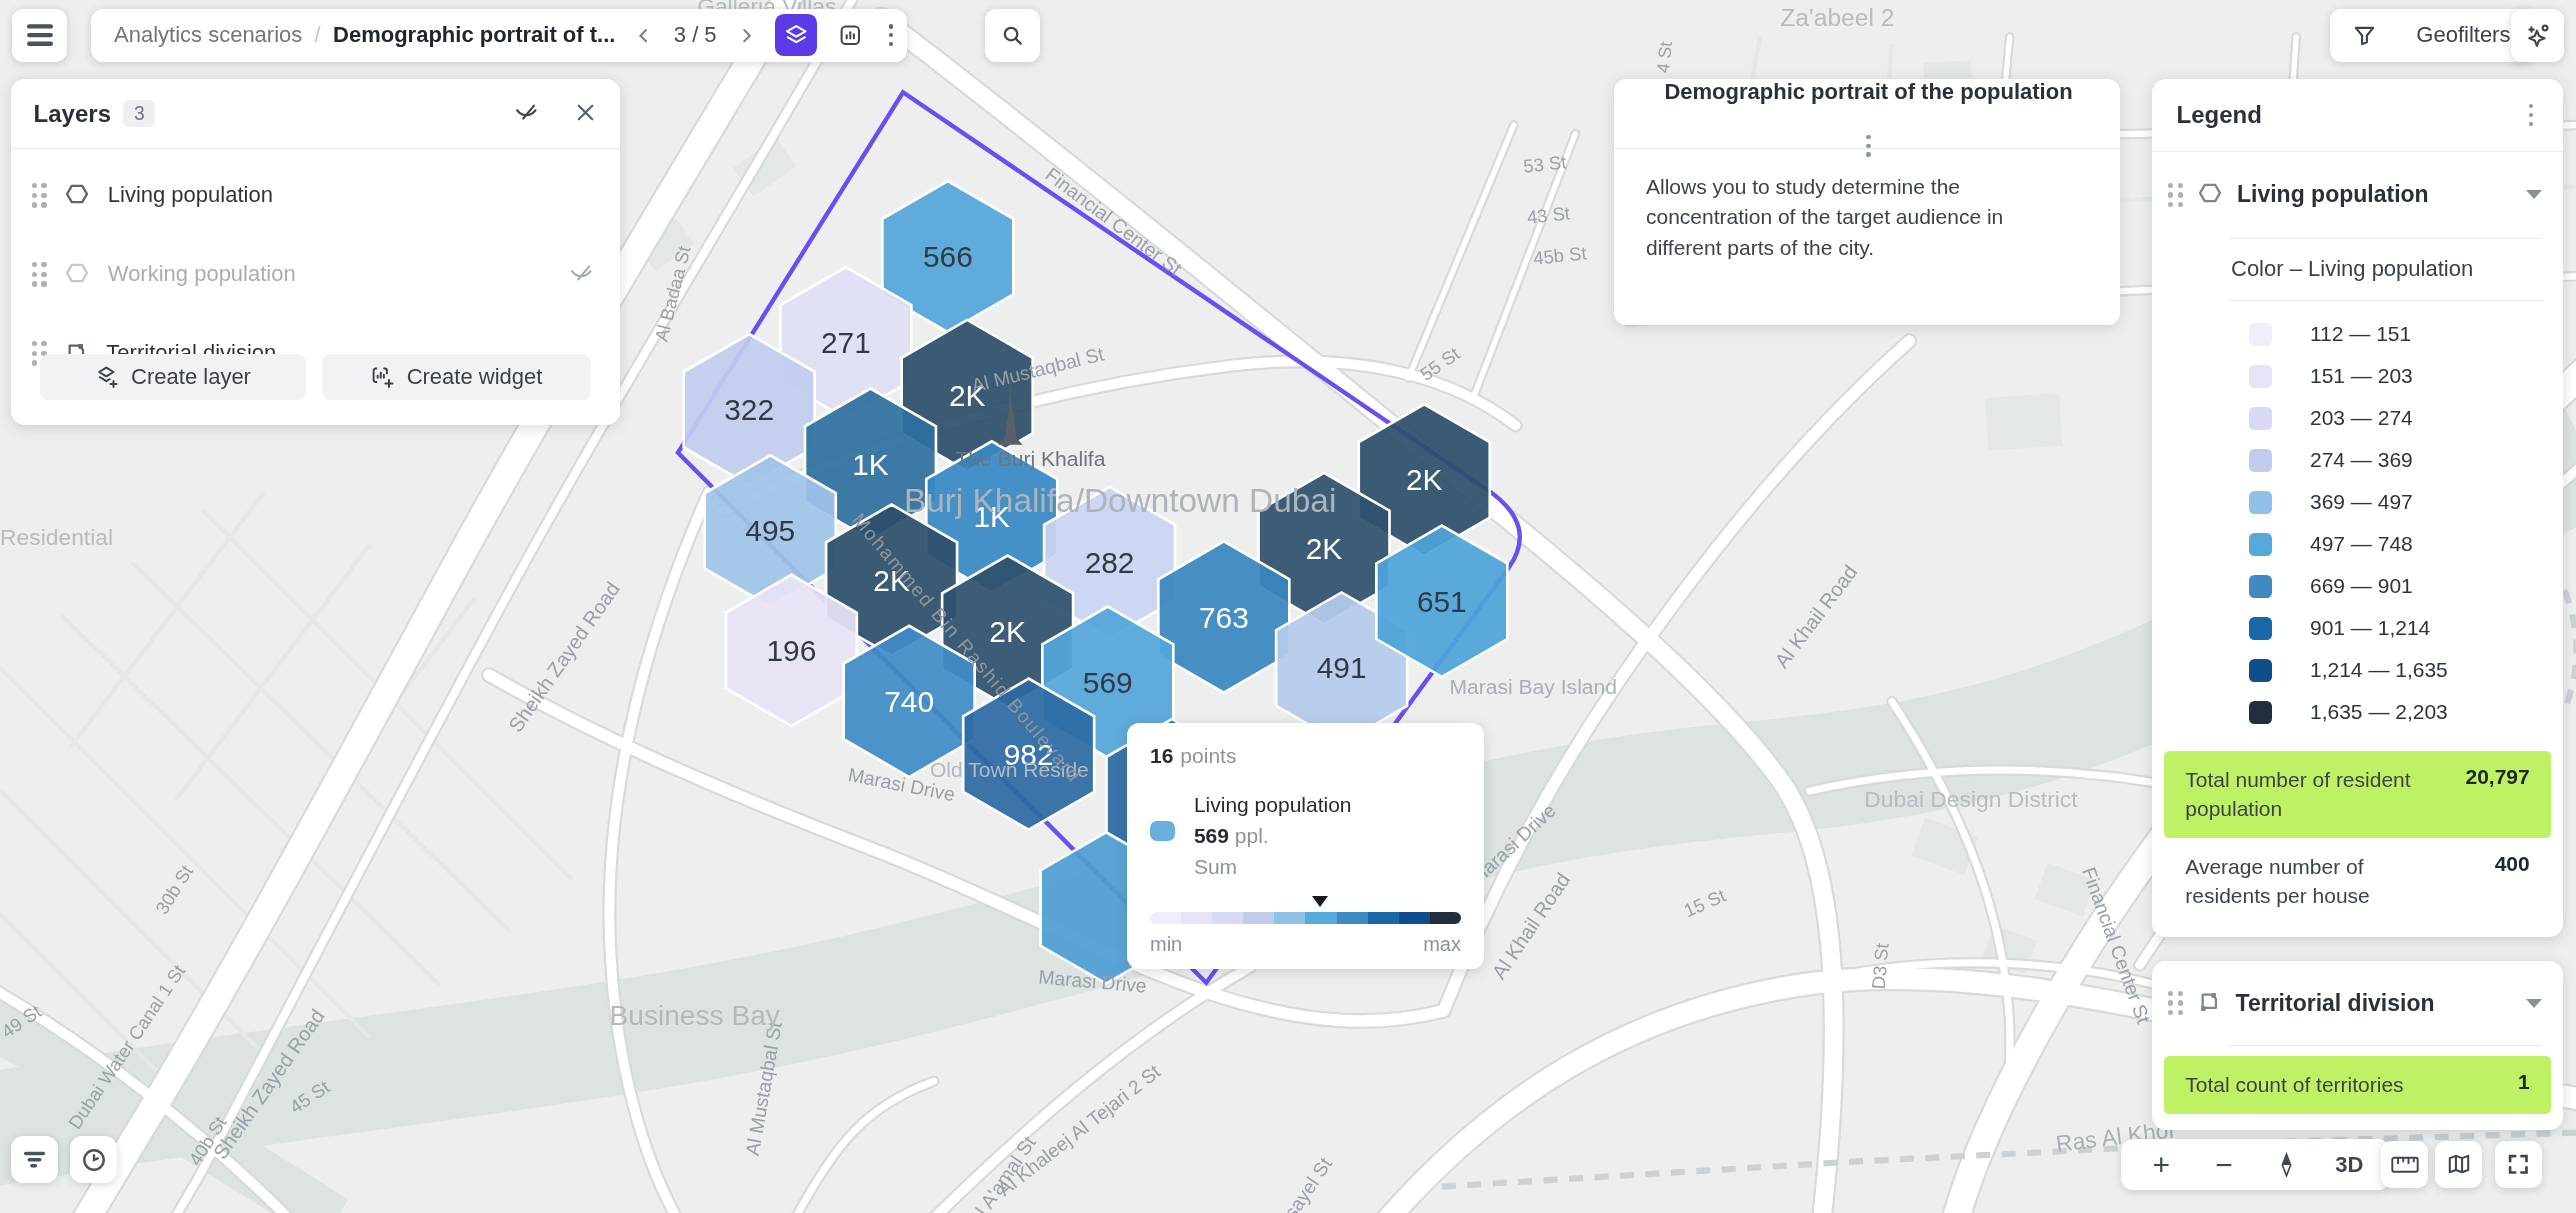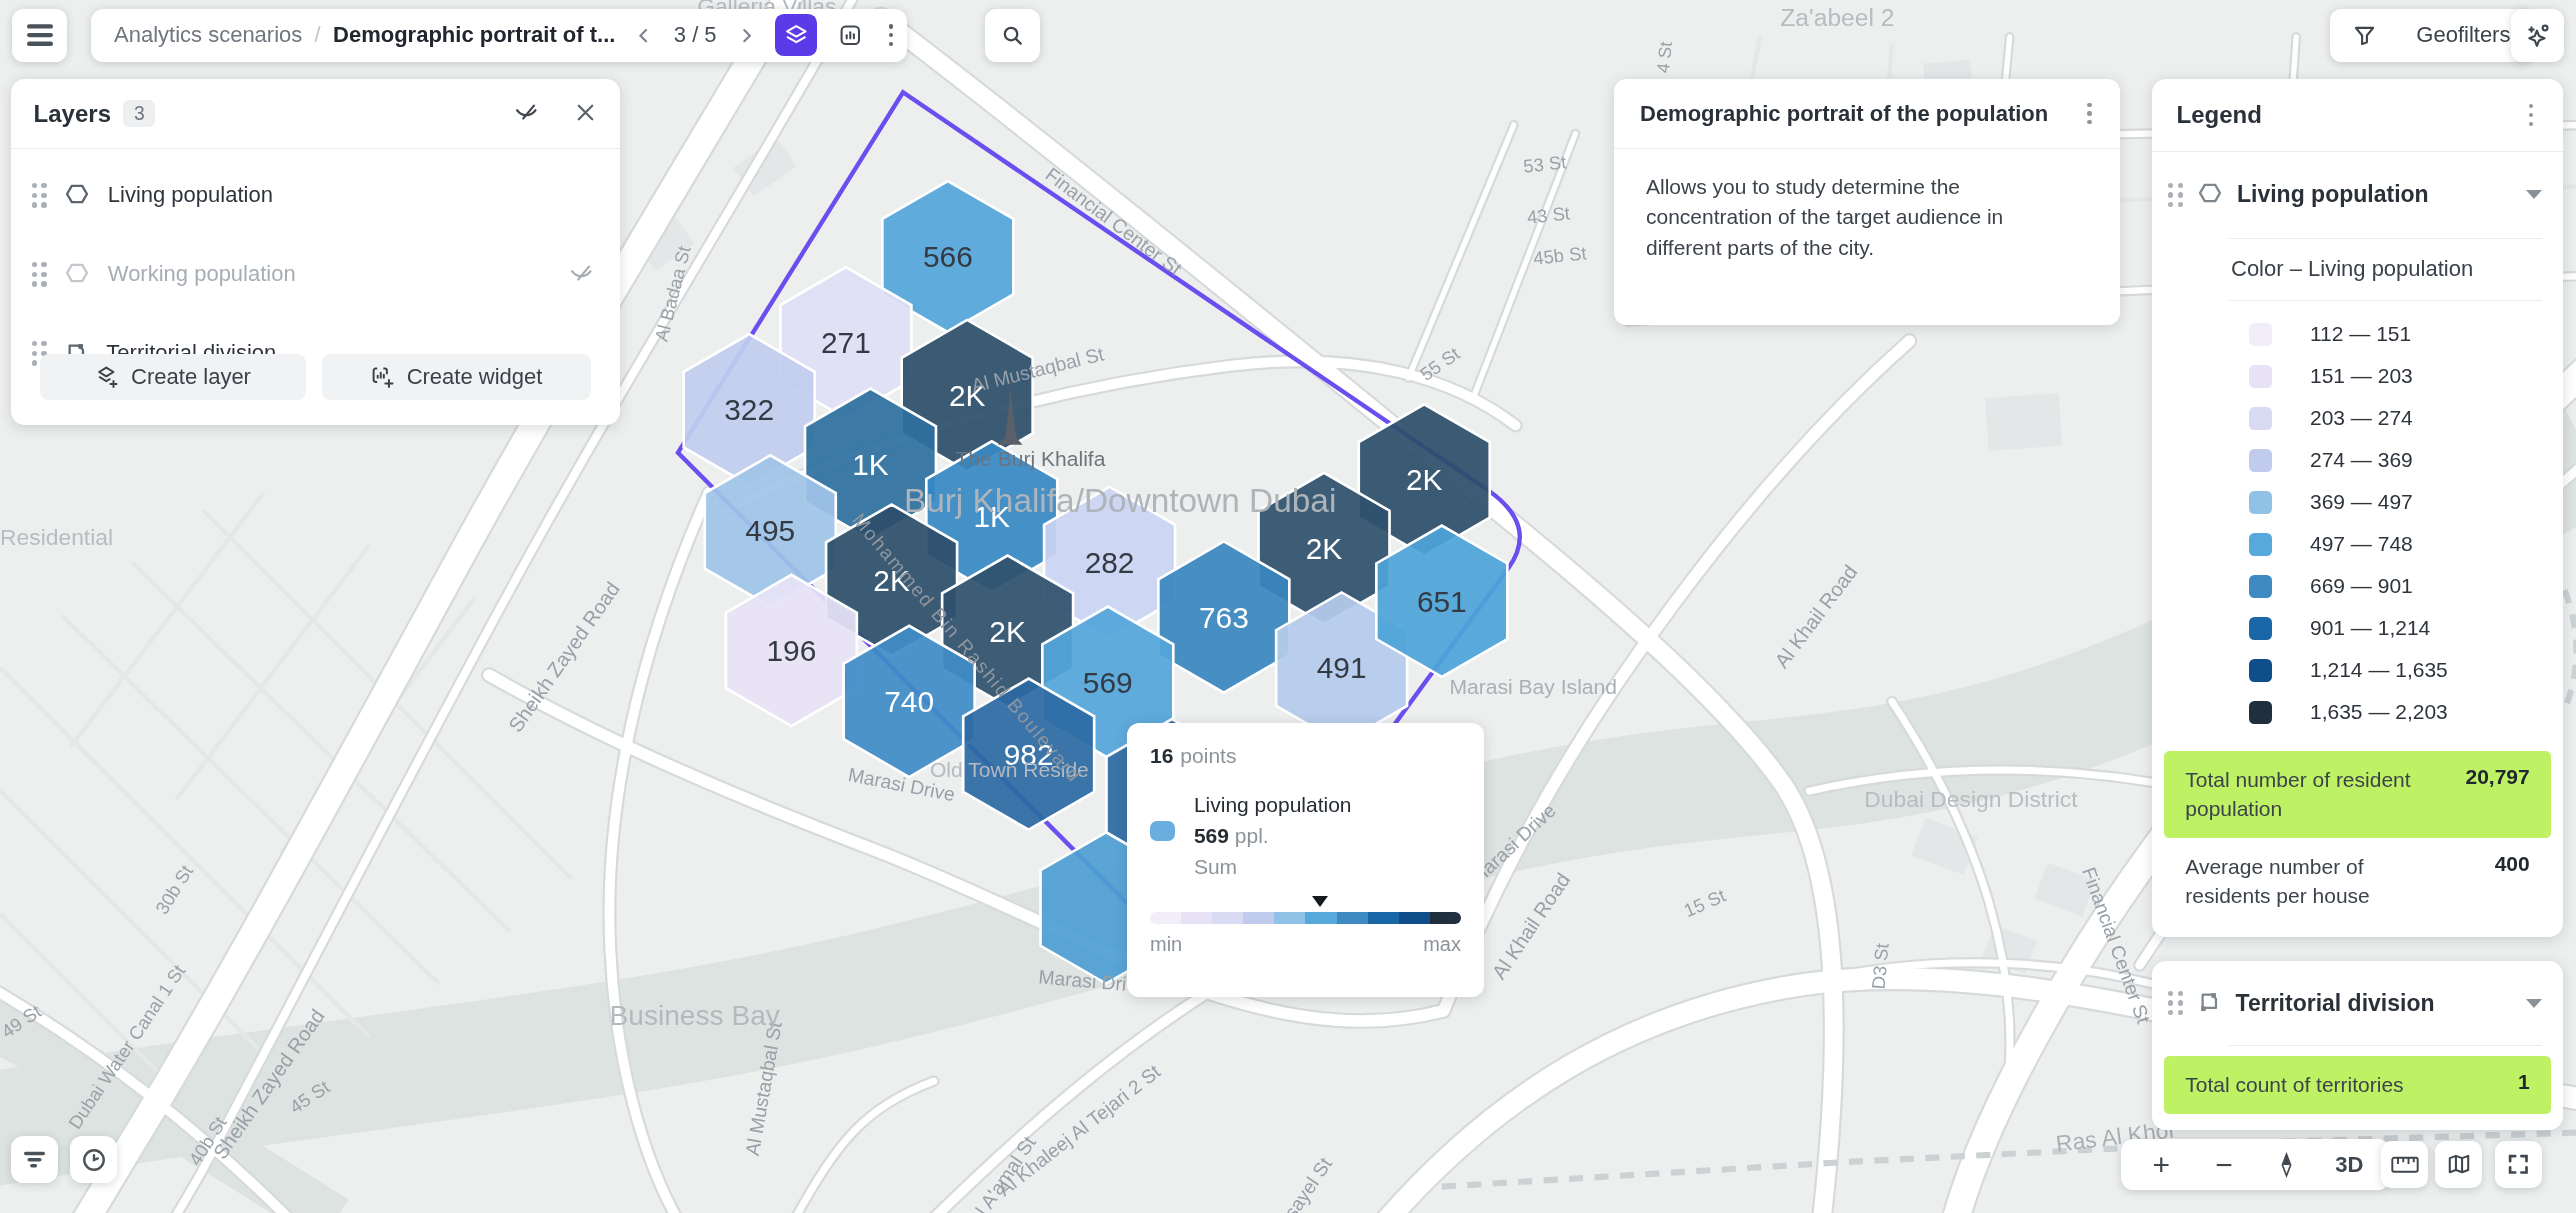--- a/index.html
+++ b/index.html
@@ -34,21 +34,21 @@
   .layer-row .lbl{font-size:22px;color:#2e343c;flex:1;}
   .layer-row.muted .lbl{color:#a7adb4;}
   .panel-btns{position:absolute;left:0;right:0;bottom:24.6px;display:flex;justify-content:space-between;padding:0 29px;}
   .gbtn{background:#f0f2f3;border-radius:8.8px;height:46px;display:flex;align-items:center;justify-content:center;
     gap:12.3px;font-size:22px;color:#3a4149;cursor:pointer;}
   .gbtn.left{width:266px;} .gbtn.right{width:269px;}
   
   #info-card{left:1614px;top:79px;width:506px;height:246px;border-radius:12.3px;}
   #info-card .body{padding:23px 32px;font-size:21px;line-height:1.45;color:#3c434b;width:422px;}
   
-  #tooltip{left:1127px;top:723px;width:357px;height:274px;border-radius:12.3px;padding:21px 23px;box-sizing:border-box;}
+  #tooltip{left:1127px;top:723px;width:357px;height:246px;border-radius:12.3px;padding:21px 23px;box-sizing:border-box;}
   .tt-line1{font-size:21px;color:#8d939a;}
   .tt-line1 b{color:#262c33;font-weight:bold;margin-right:7px;}
   .tt-row{display:flex;margin-top:21px;gap:19.3px;}
   .tt-swatch{width:24.6px;height:20px;border-radius:7px;margin-top:32px;flex:none;}
   .tt-name{font-size:21px;color:#262c33;line-height:31px;}
   .tt-val b{color:#262c33;font-weight:bold;}
   .tt-val,.tt-agg{font-size:21px;color:#8d939a;line-height:31px;}
   #grad-wrap{position:relative;margin-top:30px;}
   #gradient{display:flex;height:12.3px;border-radius:7px;overflow:hidden;}
   #gradient span{flex:1;}
@@ -428,21 +428,21 @@
             <path d="M13.5 12.5 V9.5"></path>
           </g>
         <path stroke-linecap="round" d="M18.5 14.5 V21.5 M15 18 H22"></path>
       </svg>
       <span>Create widget</span>
     </div>
   </div>
 </div>
 
 <div id="info-card" class="card">
-  <div class="panel-head" style="padding:0 23px 0 26px;">
+  <div class="panel-head" style="padding:0 23px 0 26px;flex-direction:column;">
     <span class="panel-title" style="font-size:22px;">Demographic portrait of the population</span>
     <span class="head-spacer"></span>
     <span class="kebab gray">
         <i></i>
         <i></i>
         <i></i>
       </span>
   </div>
   <div class="divider"></div>
   <div class="body">Allows you to study determine the concentration of the target audience in different parts of the city.</div>

